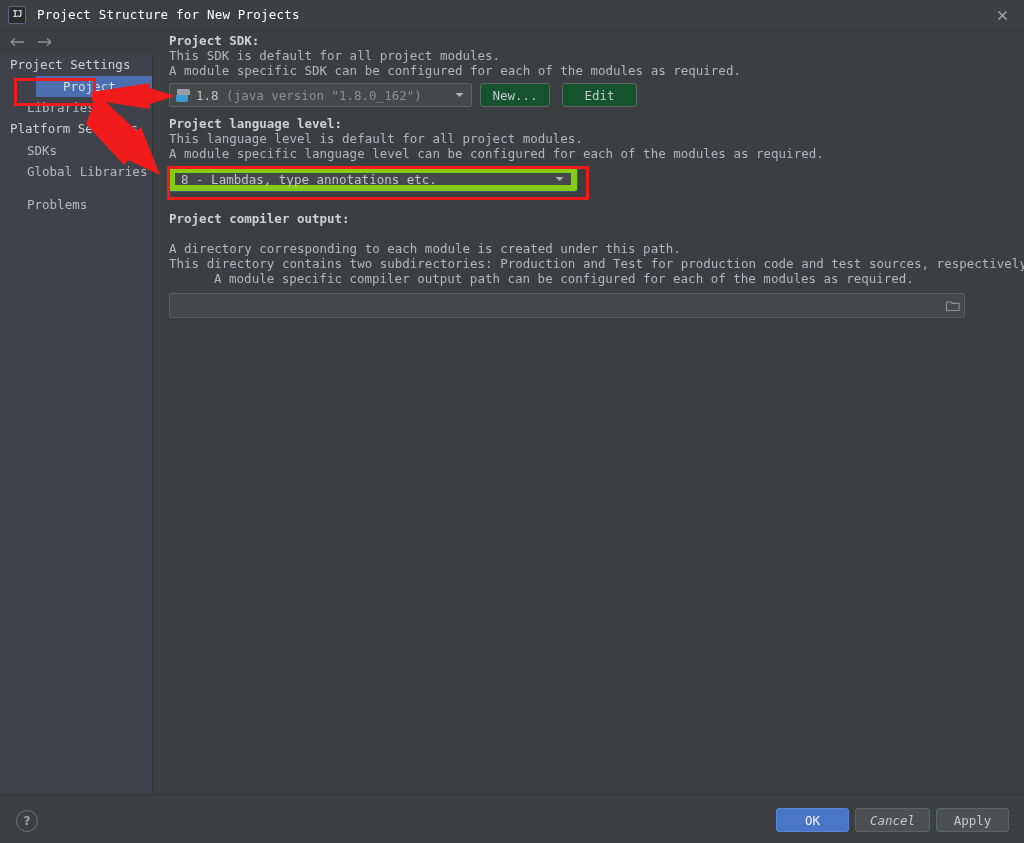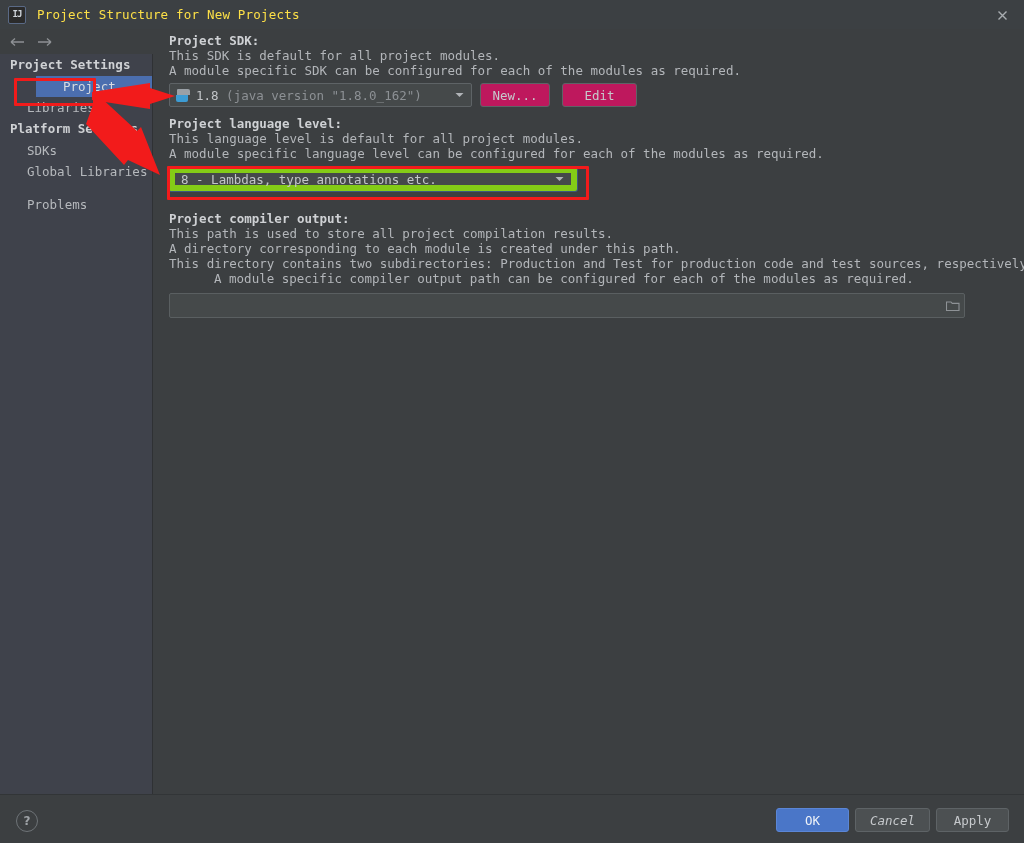--- a/index.html
+++ b/index.html
@@ -39,21 +39,21 @@
     justify-content: center;
     font-size: 9px;
     font-weight: bold;
     color: #cfd4da;
     letter-spacing: -1px;
     line-height: 1;
   }
   .title-text {
     margin-left: 11px;
     font-size: 12.5px;
-    color: #fde047;
+    color: #ffffff;
     letter-spacing: .2px;
   }
   .close-btn {
     position: absolute;
     right: 8px; top: 5px;
     width: 28px; height: 20px;
     display: flex;
     align-items: center;
     justify-content: center;
   }
@@ -80,21 +80,21 @@
     position: absolute;
     left: 0; top: 54px;
     width: 152px;
     height: 741px;
     background: #3f424b;
     border-right: 1px solid #2f3134;
   }
   .side-group {
     font-size: 12.5px;
     color: #cfd1d4;
-    font-weight: bold;
+    font-weight: normal;
     padding: 2px 0 2px 10px;
     height: 18px;
     line-height: 18px;
     white-space: nowrap;
   }
   .side-item {
     font-size: 12.5px;
     color: #b6b9bd;
     padding-left: 27px;
     height: 21px;
@@ -172,21 +172,21 @@
     position: absolute; left: 0px; top: 6px;
     width: 12px; height: 7px;
     background: #3d9cd4;
     border-radius: 0 0 2px 2px;
   }
 
   
   .btn {
     box-sizing: border-box;
     height: 24px;
-    background: #be185d;
+    background: #14532d;
     border: 1px solid #5e6366;
     border-radius: 3px;
     color: #c6c9cc;
     font-size: 12.5px;
     font-family: "DejaVu Sans Mono", monospace;
     display: flex;
     align-items: center;
     justify-content: center;
     white-space: nowrap;
   }
@@ -341,21 +341,20 @@
     <div class="blk combo focused" style="left:16px; top:138px; width:408px;">
       <span class="cb-text">8 - Lambdas, type annotations etc.</span>
       <span class="cb-arrow">
         <svg width="9" height="6" viewBox="0 0 9 6">
             <path d="M0.5 1 L4.5 5 L8.5 1 Z" fill="#b0b3b7"></path>
           </svg>
       </span>
     </div>
 
     <div class="blk section-title" style="left:16px; top:182px;">Project compiler output:</div>
-    <div class="blk desc-line" style="left:16px; top:197px;">This path is used to store all project compilation results.</div>
     <div class="blk desc-line" style="left:16px; top:212px;">A directory corresponding to each module is created under this path.</div>
     <div class="blk desc-line" style="left:16px; top:227px;">This directory contains two subdirectories: Production and Test for production code and test sources, respectively.</div>
     <div class="blk desc-line" style="left:16px; top:242px;margin-left:45px;">A module specific compiler output path can be configured for each of the modules as required.</div>
 
     <div class="blk textfield" style="left:16px; top:264px; width:796px;">
       <input type="text" value="" placeholder="" style="">
       <span class="browse-ico">
         <svg width="14" height="12" viewBox="0 0 14 12">
           <path d="M0.5 2 L5 2 L6.2 3.4 L13 3.4 L13 10.5 L0.5 10.5 Z" fill="none" stroke="#8e9296" stroke-width="1.1"></path>
         </svg>

